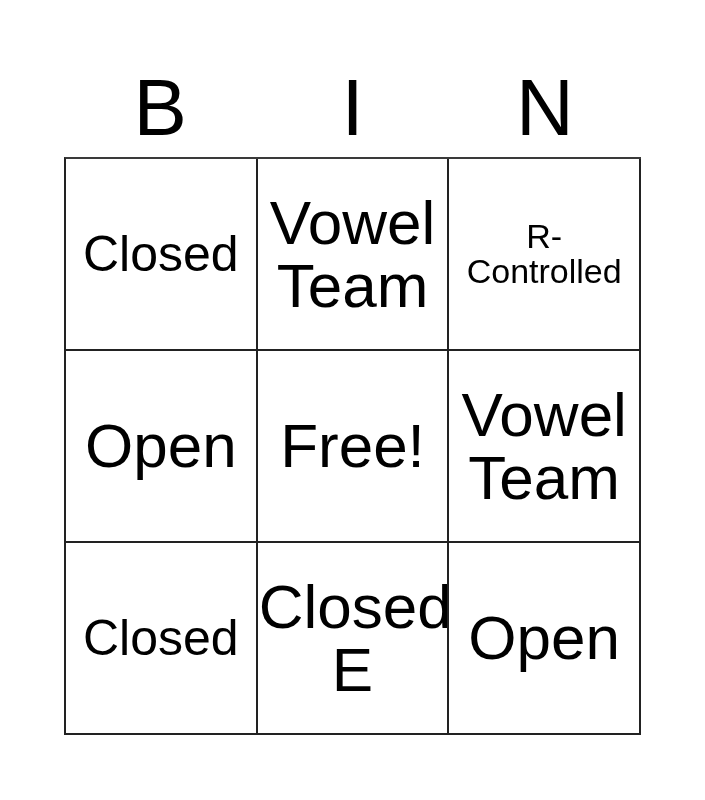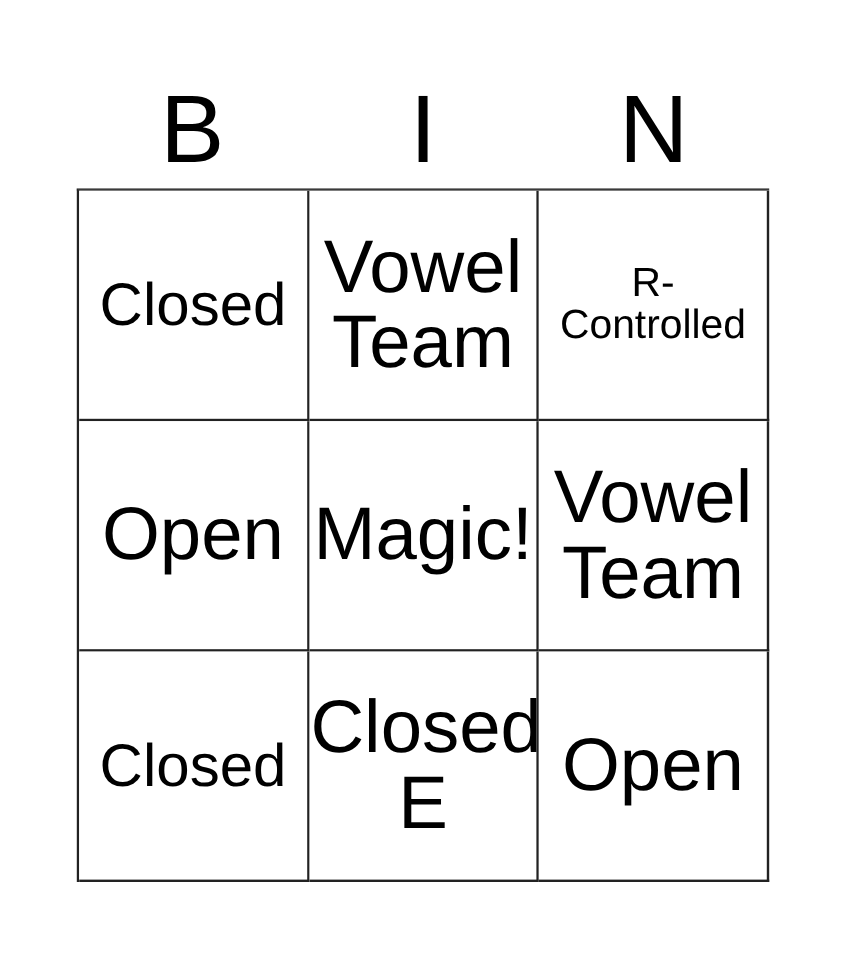--- a/index.html
+++ b/index.html
@@ -112,21 +112,21 @@
     <div class="bingo-cell">
       <span class="cell-text size-sm">R-
 Controlled</span>
     </div>
 
     <div class="bingo-cell">
       <span class="cell-text size-lg">Open</span>
     </div>
 
     <div class="bingo-cell">
-      <span class="cell-text size-lg">Magic!</span>
+      <span class="cell-text size-lg">Free!</span>
     </div>
 
     <div class="bingo-cell">
       <span class="cell-text size-lg">Vowel Team</span>
     </div>
 
     <div class="bingo-cell">
       <span class="cell-text size-md">Closed</span>
     </div>
 

